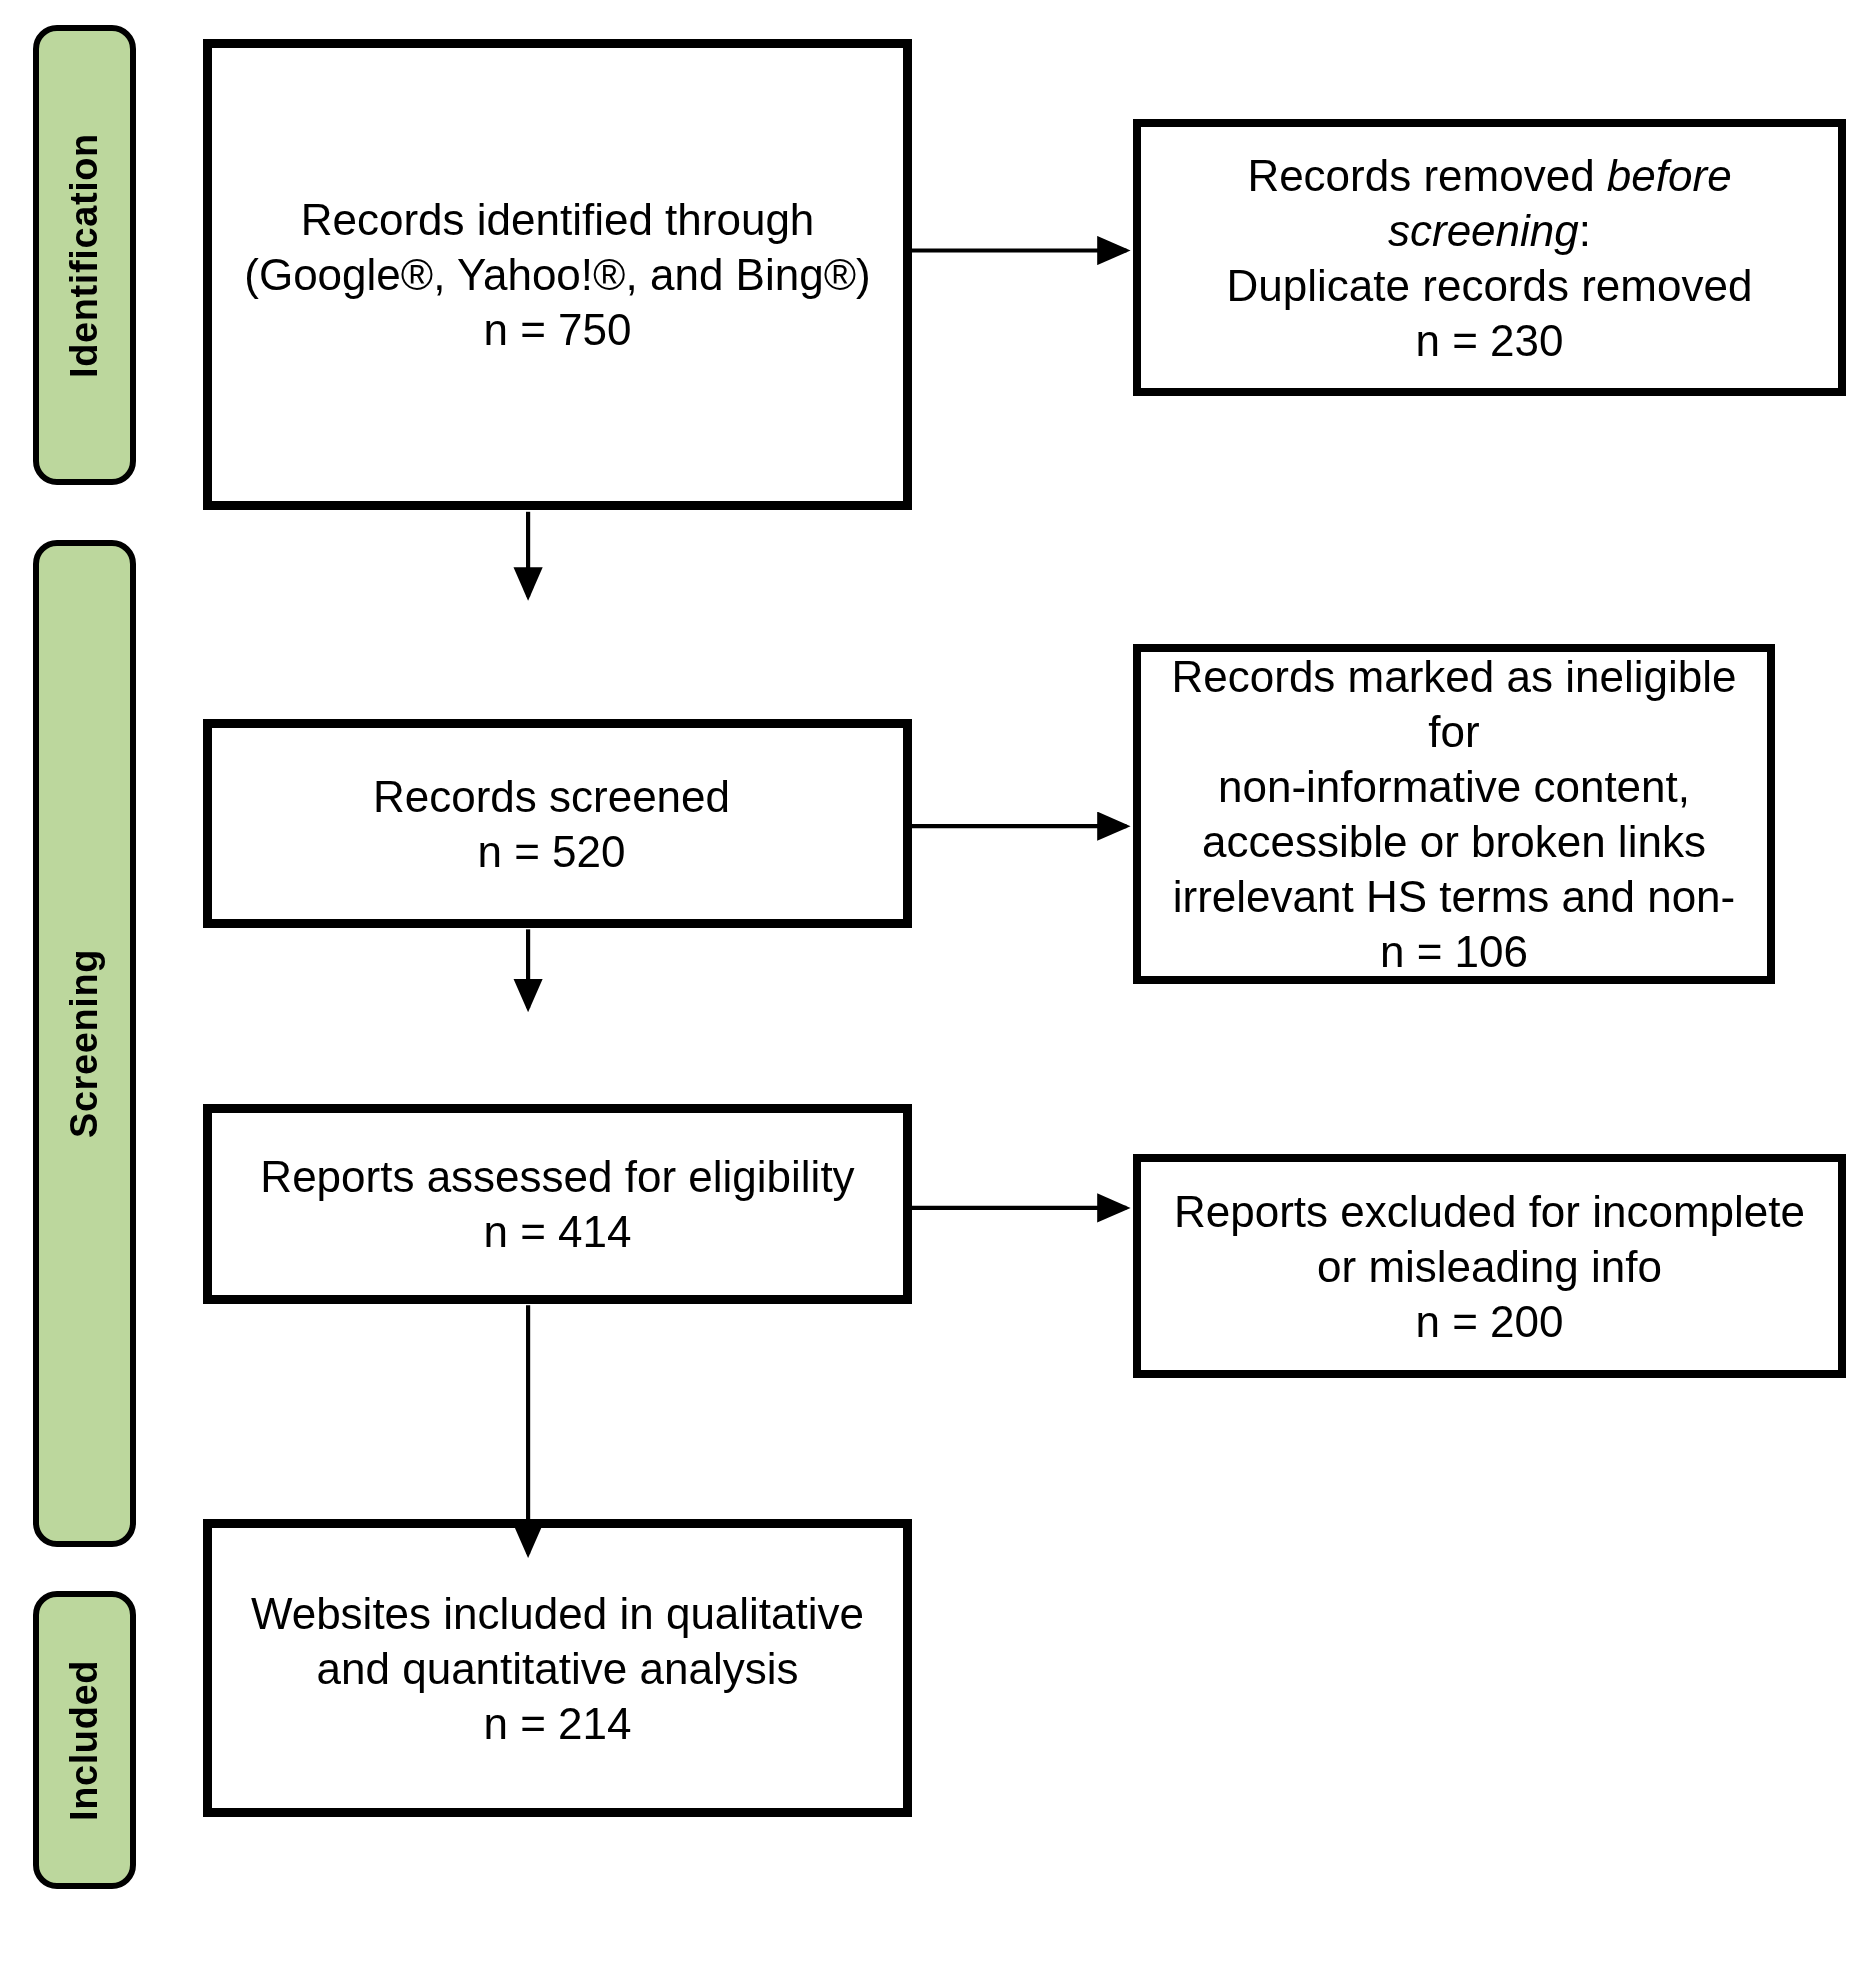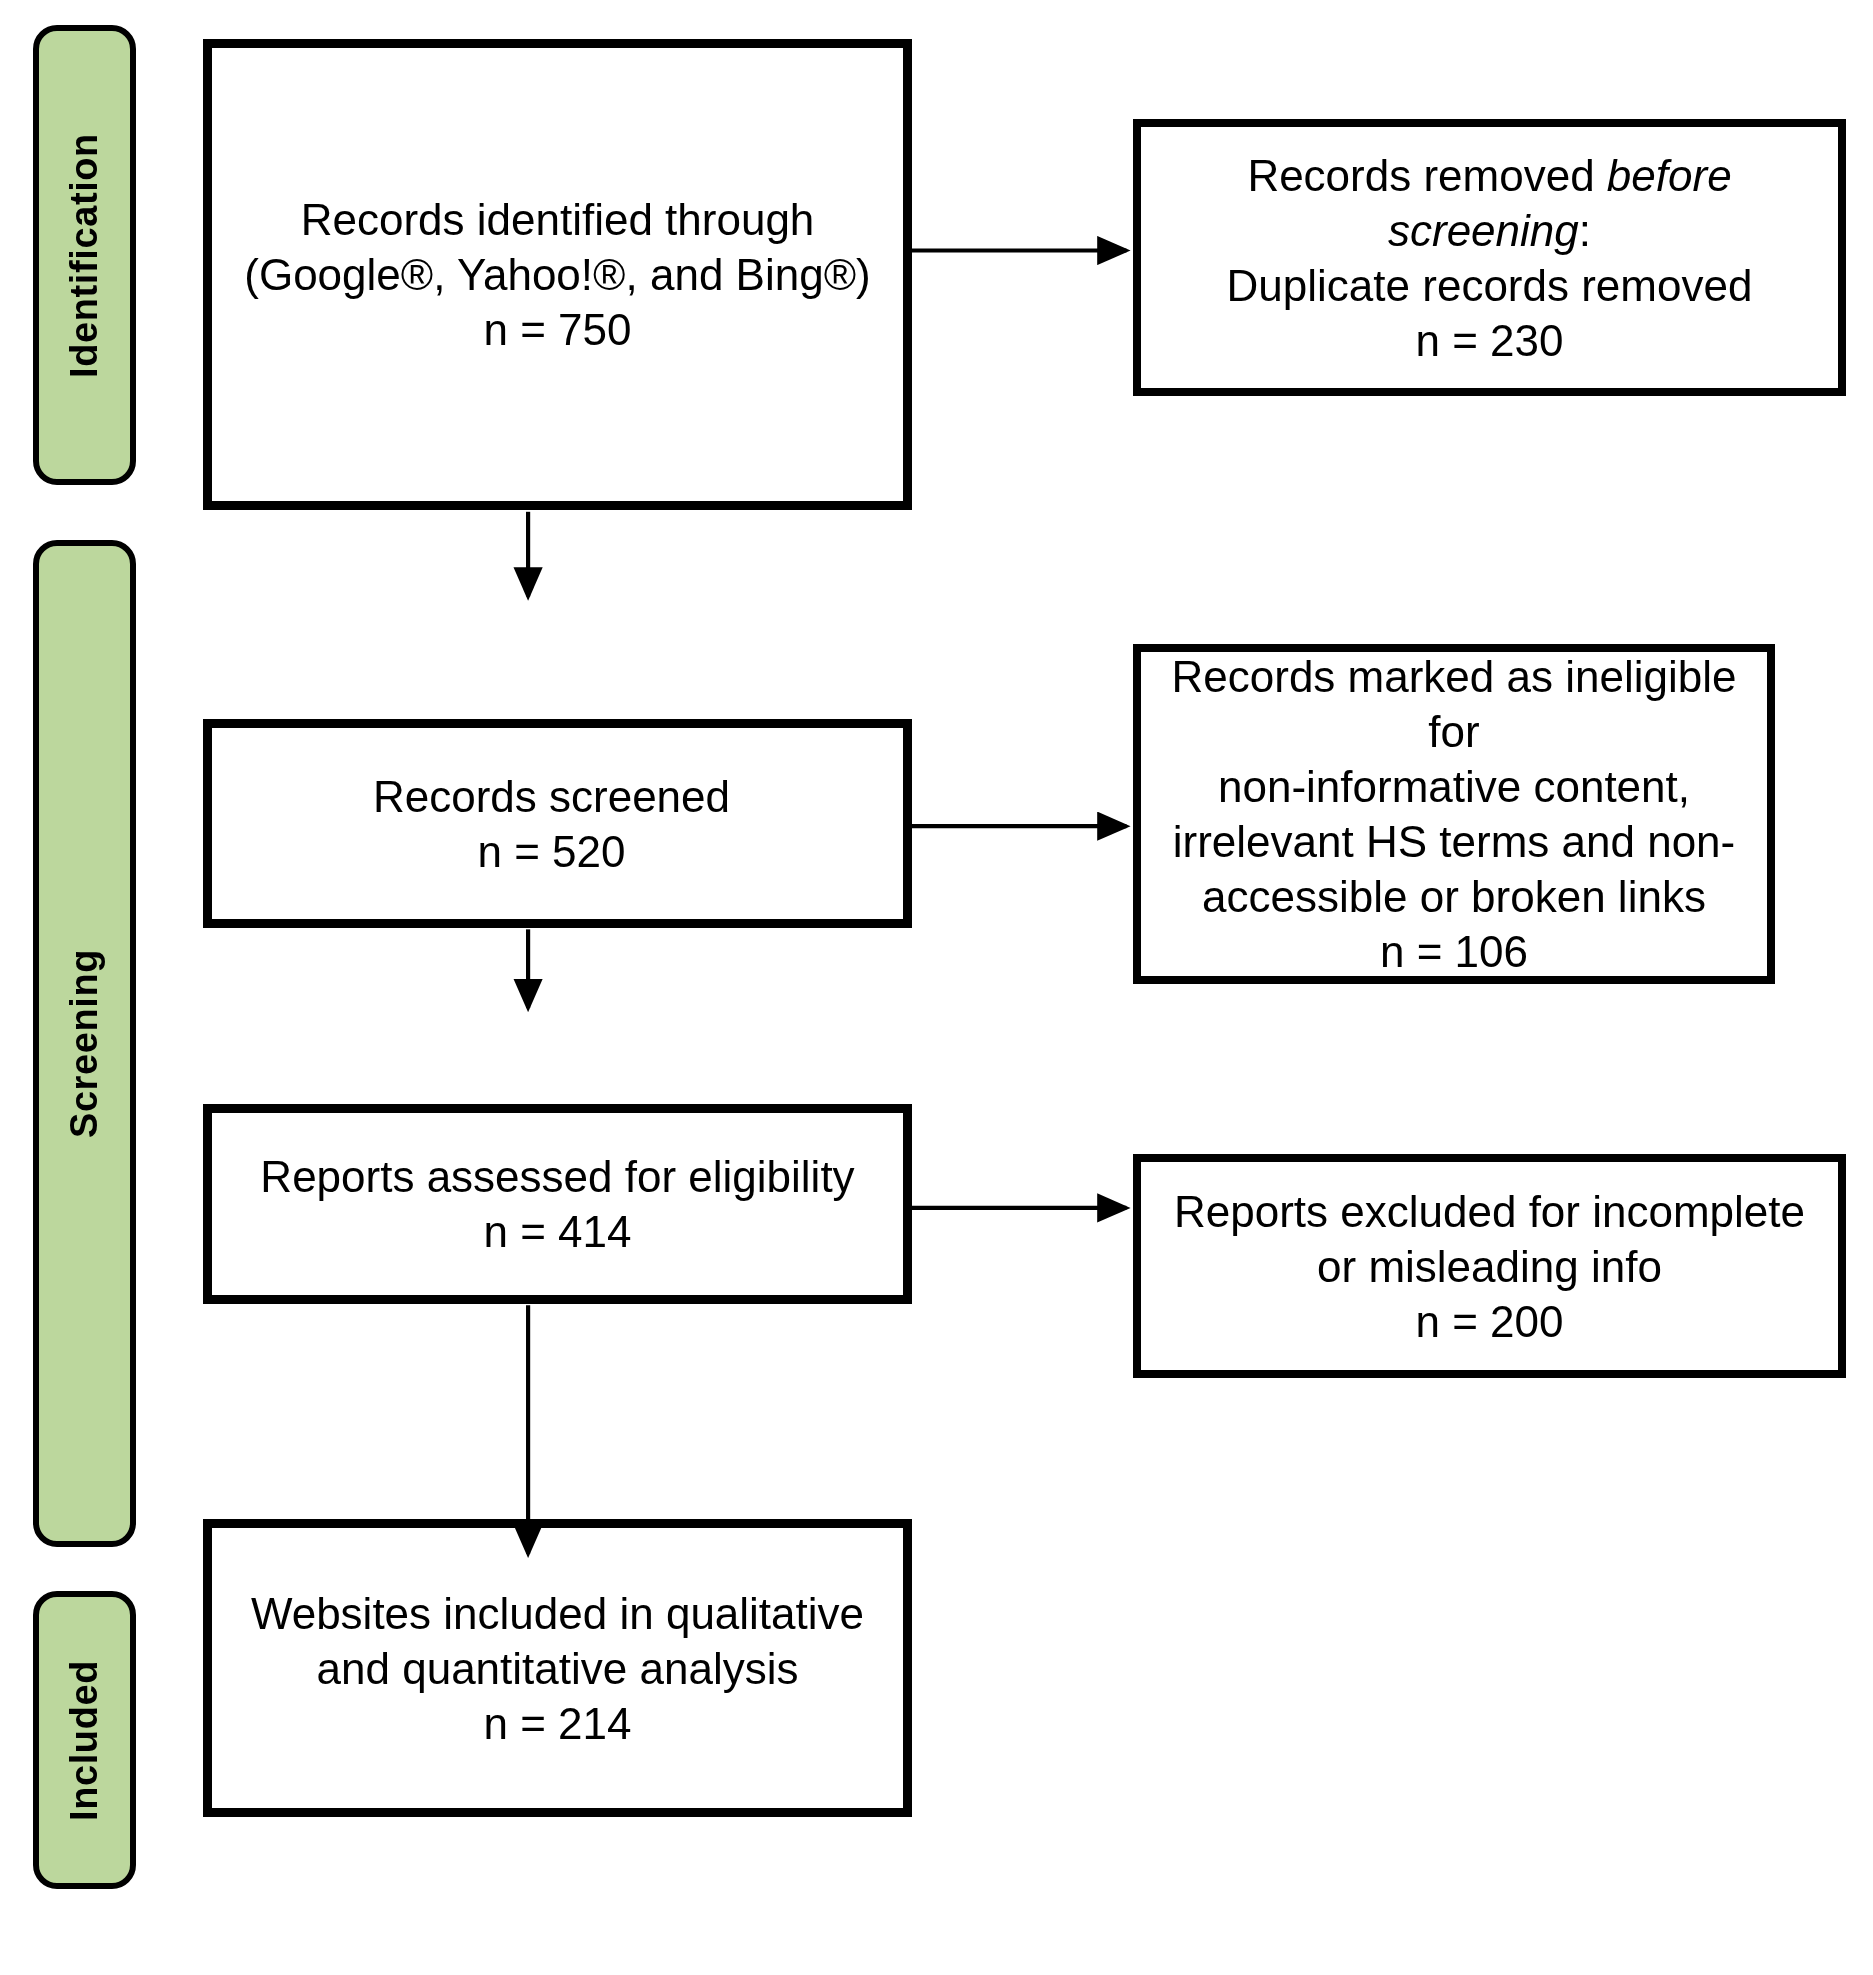--- a/index.html
+++ b/index.html
@@ -90,22 +90,22 @@
 
   <div class="box side" style="left:1133px;top:119px;width:713px;height:277px;">
     <span class="line"><span>Records removed </span><em>before screening</em><span>:</span></span>
     <span class="line">Duplicate records removed</span>
     <span class="line">n = 230</span>
   </div>
 
   <div class="box side" style="left:1133px;top:644px;width:642px;height:340px;">
     <span class="line">Records marked as ineligible for</span>
     <span class="line">non-informative content,</span>
+    <span class="line">accessible or broken links</span>
     <span class="line">irrelevant HS terms and non-</span>
-    <span class="line">accessible or broken links</span>
     <span class="line">n = 106</span>
   </div>
 
   <div class="box side" style="left:1133px;top:1154px;width:713px;height:224px;">
     <span class="line">Reports excluded for incomplete</span>
     <span class="line">or misleading info</span>
     <span class="line">n = 200</span>
   </div>
 
   <svg class="arrow-layer" viewBox="0 0 3141 3311" xmlns="http://www.w3.org/2000/svg">

